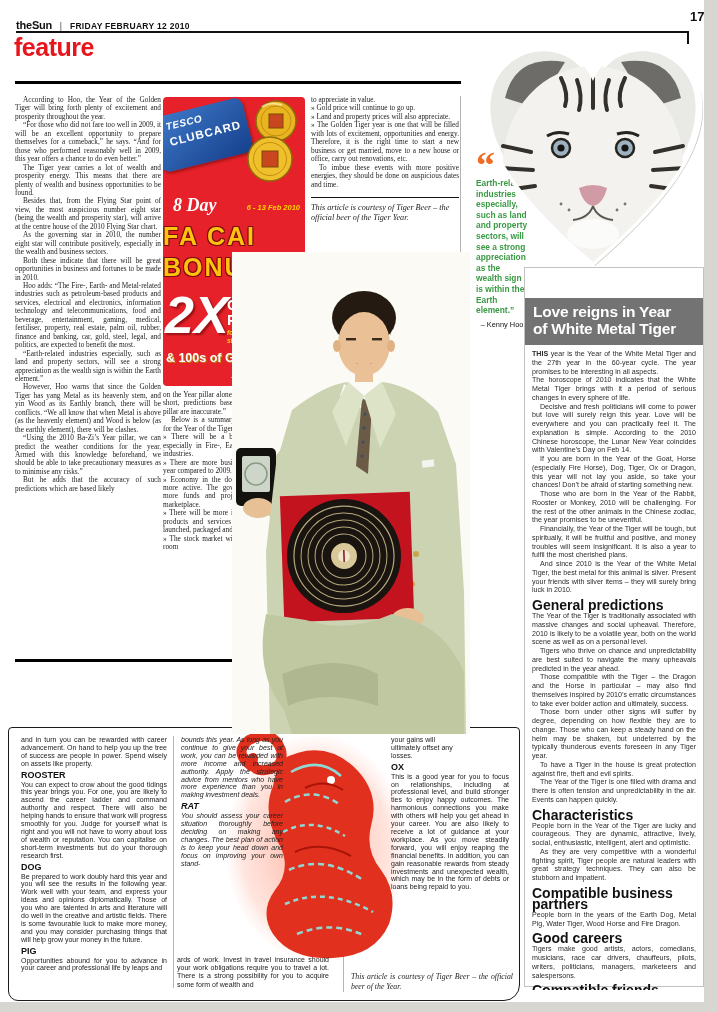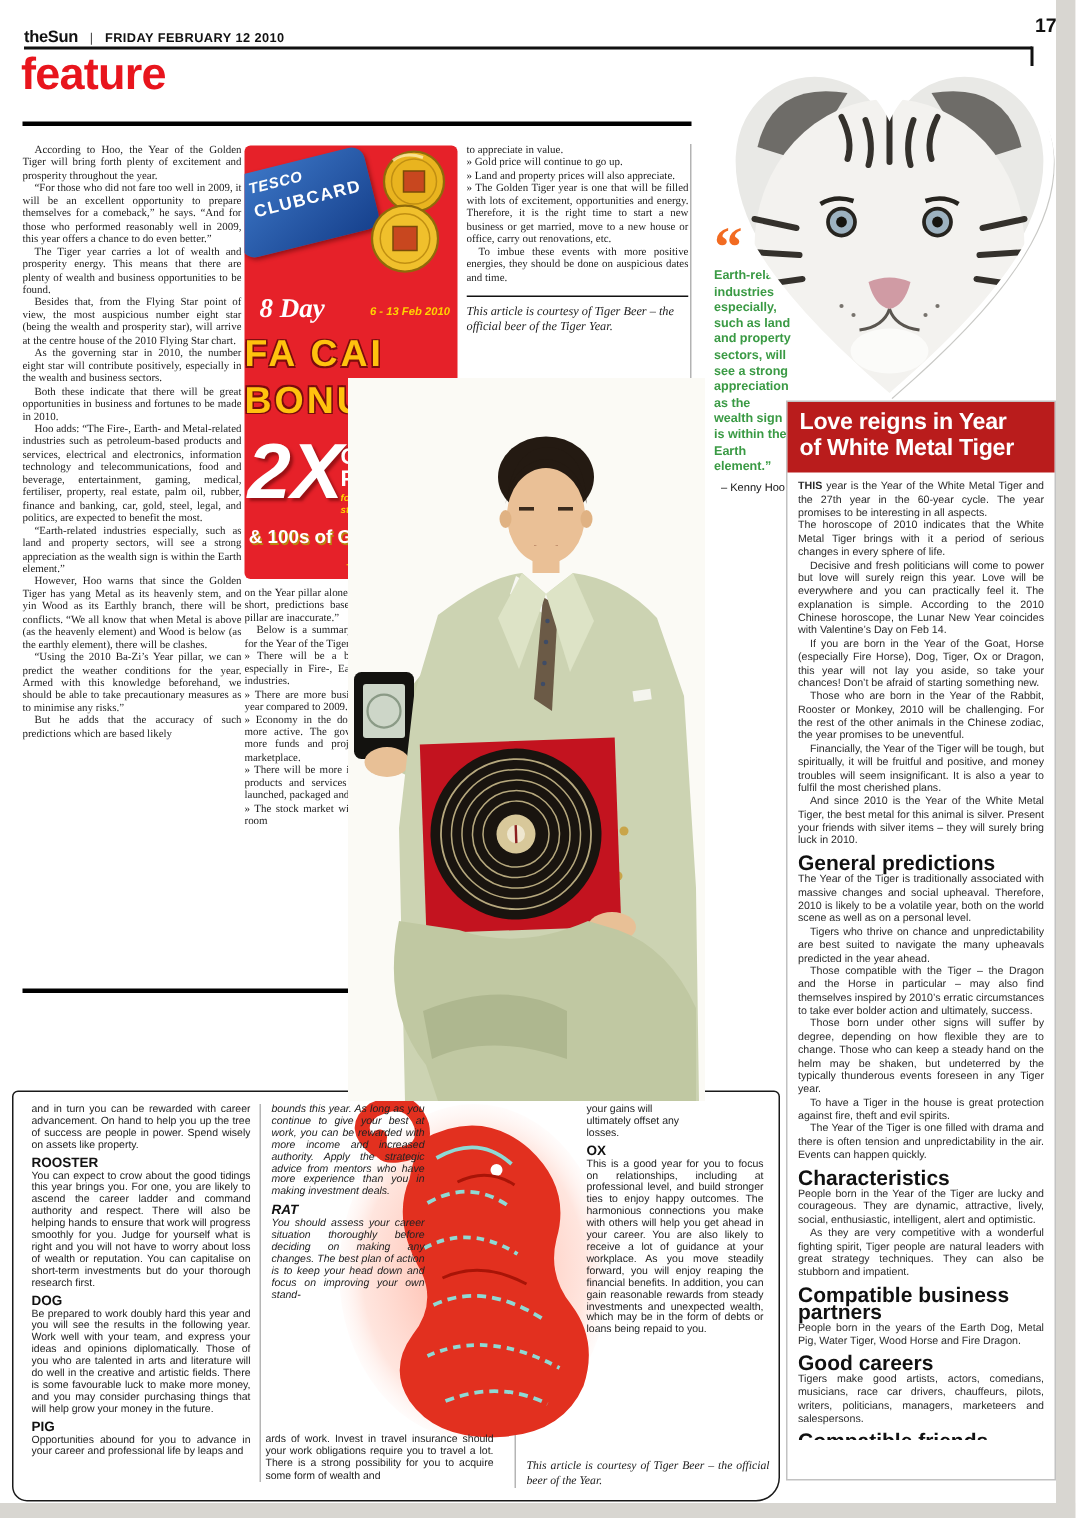--- a/index.html
+++ b/index.html
@@ -11,21 +11,21 @@
   
   .masthead{position:absolute;left:16px;top:19px;font-family:"Liberation Sans",sans-serif;
             font-size:8.5px;font-weight:700;letter-spacing:.3px;color:#111;}
   .masthead .brand{font-size:11px;font-weight:900;letter-spacing:-.2px;margin-right:5px;text-align:right;}
   .masthead .sep{font-weight:400;color:#444;margin-right:5px;}
   .rule-top{position:absolute;left:16px;top:31px;width:672px;height:2px;background:#111;}
   .rule-tick{position:absolute;left:687px;top:31px;width:2px;height:13px;background:#111;}
   .pageno{position:absolute;left:690px;top:9px;font-family:"Liberation Sans",sans-serif;
           font-size:13px;font-weight:900;color:#111;}
   .feature{position:absolute;left:14px;top:33px;font-family:"Liberation Sans",sans-serif;
-           font-size:30px;font-weight:900;letter-spacing:-.5px;color:#e8151d;}
+           font-size:25px;font-weight:900;letter-spacing:-.5px;color:#e8151d;}
 
   
   .rule-art-top{position:absolute;left:15px;top:81px;width:446px;height:3px;background:#000;}
   .rule-art-bottom{position:absolute;left:15px;top:659px;width:290px;height:3px;background:#000;}
   .vline-main{position:absolute;left:460px;top:96px;width:1px;height:565px;background:#b3b3b3;}
   .serifcol{position:absolute;font-size:7.3px;line-height:8.45px;overflow:hidden;}
   .serifcol p{margin:0;text-indent:8px;text-align:justify;}
   .serifcol p.bullet{text-indent:0;}
   .cont-first p:first-child{text-indent:0;}
   .col1{left:15px;top:96px;width:146px;height:562px;}
@@ -69,22 +69,22 @@
       color:#f26b21;font-weight:900;}
   .qtext{font-size:8.4px;line-height:10.6px;font-weight:800;color:#3a9a44;}
   .qattr{margin-top:4px;font-size:7.4px;font-weight:400;color:#111;text-align:center;}
 
   
   .heart{position:absolute;left:477px;top:34px;z-index:3;}
 
   
   .rail{position:absolute;left:524px;top:267px;width:180px;height:720px;background:#fff;
         border:1px solid #c2c2c2;box-sizing:border-box;font-family:"Liberation Sans",sans-serif;}
-  .rail .banner{background:#b91c1c;color:#fff;font-size:15.5px;font-weight:800;
-        line-height:16.5px;padding:6px 6px 8px 8px;letter-spacing:-.2px;}
+  .rail .banner{background:#737373;color:#fff;font-size:15.5px;font-weight:800;
+        line-height:16.5px;padding:6px 6px 8px 8px;letter-spacing:-.2px;margin-top:30px;}
   .rail .body{padding:5px 7px 0 7px;font-size:7.1px;line-height:8.75px;color:#2b2b2b;
         height:640px;overflow:hidden;}
   .rail .body p{margin:0;text-align:justify;}
   .rail .body [data-bind-list] p + p{text-indent:8px;}
   .rail h3{margin:5px 0 1px 0;font-size:14px;line-height:11px;font-weight:800;color:#111;}
   .rail .lead b{font-weight:800;}
 
   
   .bbox{position:absolute;left:8px;top:727px;width:512px;height:274px;background:#fff;
         border:1.5px solid #1a1a1a;border-radius:4px 4px 16px 10px;box-sizing:border-box;

